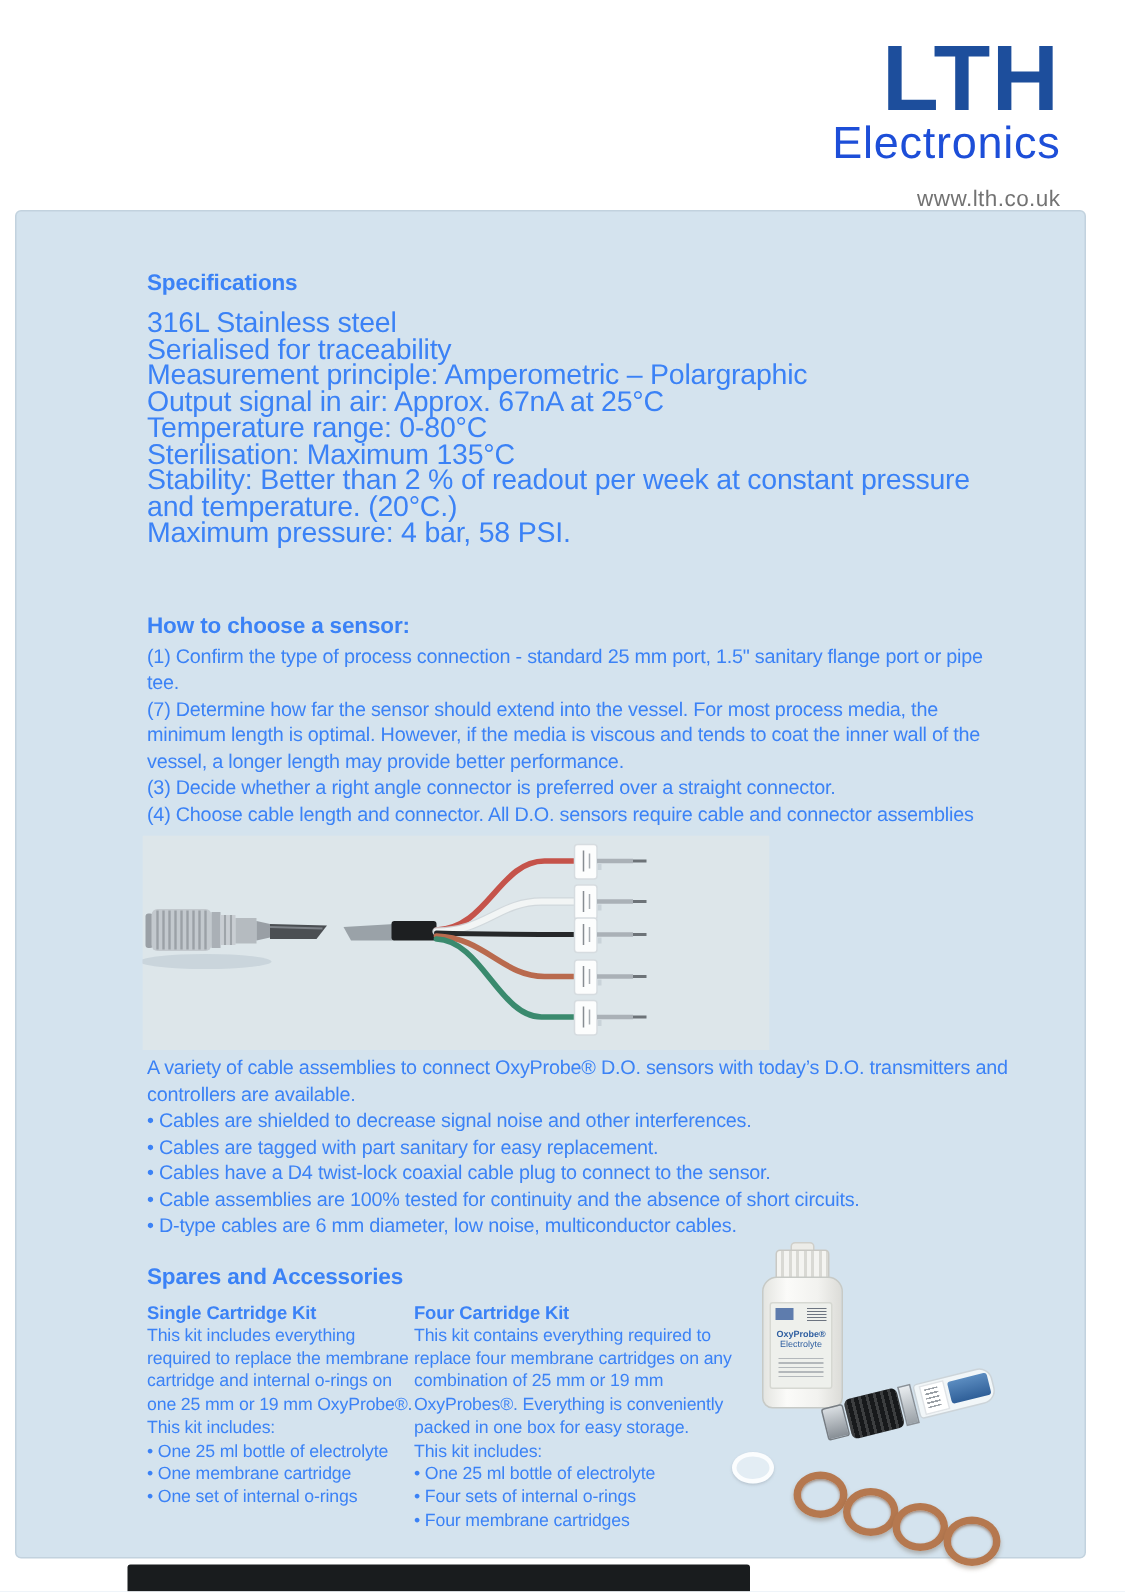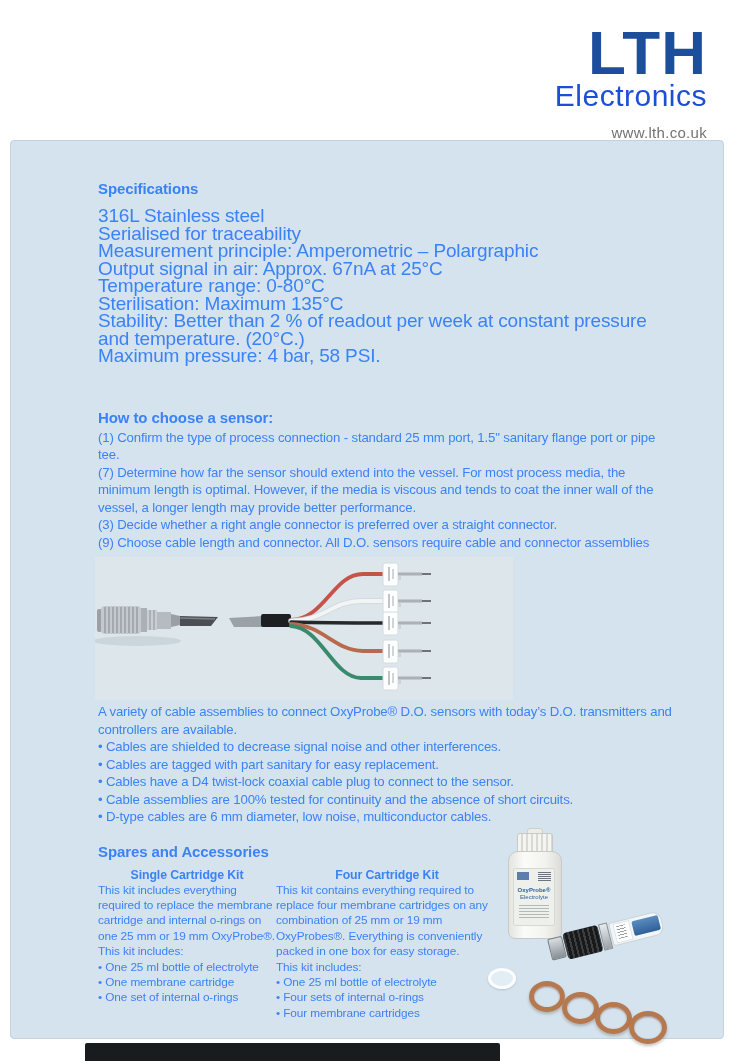--- a/index.html
+++ b/index.html
@@ -43,21 +43,21 @@
 
   .cable-text { margin-top:3px; }
   .bullet-line { font-size:13.2px; line-height:17.5px; letter-spacing:-0.15px; }
 
   .spares-heading { margin-top:17px; margin-bottom:7px; }
 
   .kit-columns { display:flex; }
   .kit-col { font-size:11.8px; line-height:15.4px; letter-spacing:-0.1px; }
   .kit-col-1 { width:178px; }
   .kit-col-2 { width:222px; }
-  .kit-title { font-size:12.3px; font-weight:bold; line-height:15px;text-align:center; }
+  .kit-title { font-size:12.3px; font-weight:bold; line-height:15px; }
   .kit-item { font-size:11.8px; line-height:15.4px; }
 
   
   .kit-photo { position:absolute; left:480px; top:826px; width:212px; height:212px; }
 
   .bottle { position:absolute; left:28px; top:2px; width:52px; height:110px; }
   .bottle-nub { position:absolute; left:19px; top:0; width:14px; height:7px;
     background:#ececе8; background:#ececе8; background:#ecece8; border:1px solid #cfcfca; border-radius:3px; }
   .bottle-cap { position:absolute; left:9px; top:5px; width:34px; height:20px;
     background:repeating-linear-gradient(90deg,#f4f4f1 0 3px,#d9d9d4 3px 5px);
@@ -137,21 +137,21 @@
       <div class="spec-line">Sterilisation: Maximum 135°C</div>
       <div class="spec-line">Stability: Better than 2 % of readout per week at constant pressure and temperature. (20°C.)</div>
       <div class="spec-line">Maximum pressure: 4 bar, 58 PSI.</div>
     </div>
 
     <div class="howto">
       <div class="h1">How to choose a sensor:</div>
       <div class="body-text">(1) Confirm the type of process connection - standard 25 mm port, 1.5" sanitary flange port or pipe tee.</div>
       <div class="body-text">(7) Determine how far the sensor should extend into the vessel. For most process media, the minimum length is optimal. However, if the media is viscous and tends to coat the inner wall of the vessel, a longer length may provide better performance.</div>
       <div class="body-text">(3) Decide whether a right angle connector is preferred over a straight connector.</div>
-      <div class="body-text">(9) Choose cable length and connector. All D.O. sensors require cable and connector assemblies</div>
+      <div class="body-text">(4) Choose cable length and connector. All D.O. sensors require cable and connector assemblies</div>
     </div>
 
 
     <div class="figure-wrap">
       <svg viewBox="0 0 418 143" width="418" height="143">
         <rect x="0" y="0" width="418" height="143" fill="#dde6ea"></rect>
         <ellipse cx="42" cy="84" rx="44" ry="5" fill="#b9c6cf" opacity="0.55"></ellipse>
 
         <g>
           <rect x="2" y="52" width="5" height="23" rx="2" fill="#9aa0a6"></rect>

